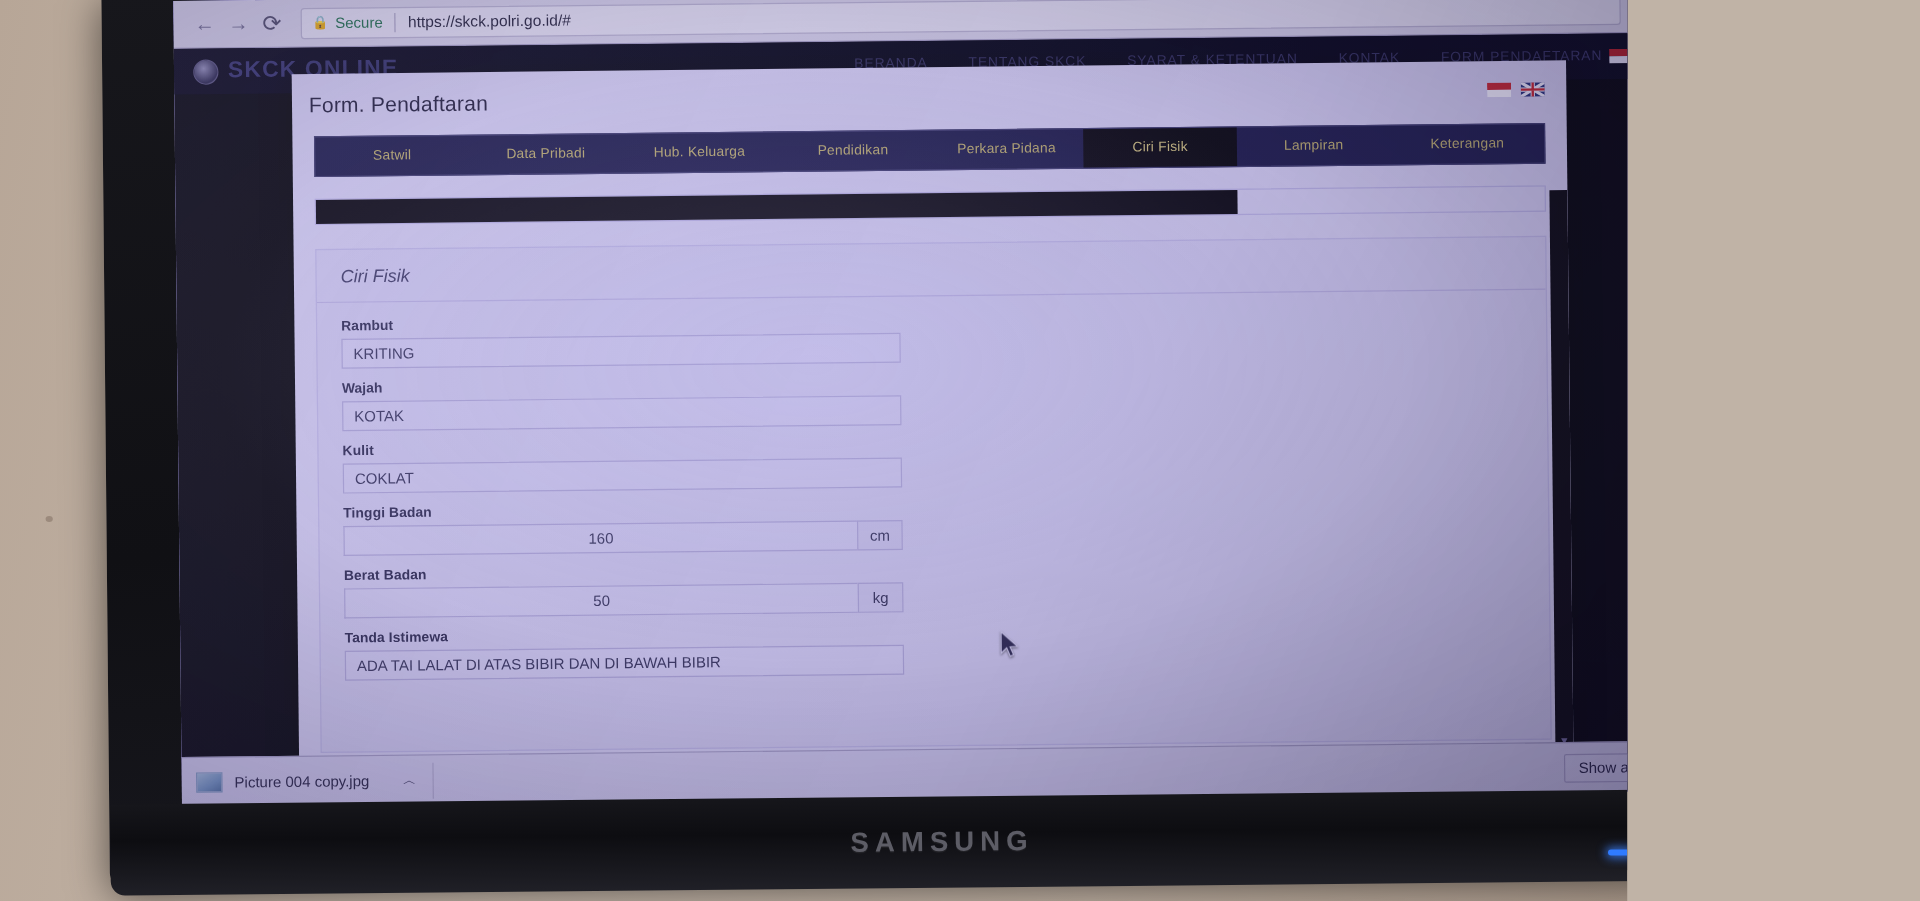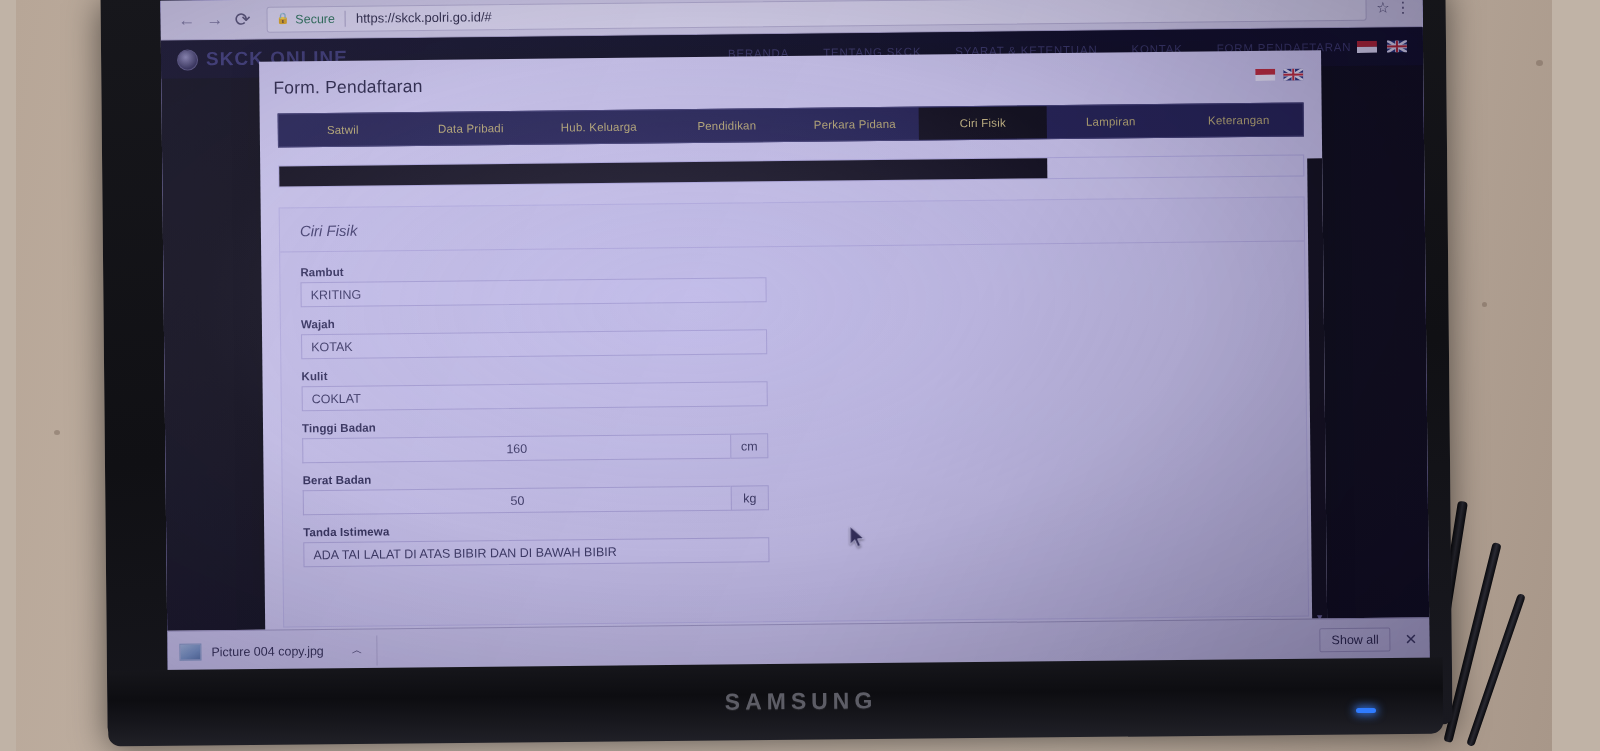--- a/index.html
+++ b/index.html
@@ -8,25 +8,24 @@
     width: 1600px;
     height: 751px;
     overflow: hidden;
     background: #c0b3a6;
     font-family: "Liberation Sans", sans-serif;
   }
 
   
   #scene {
     position: relative;
-    width: 1536px;
+    width: 1356px;
     height: 751px;
     background: linear-gradient(100deg, #b7a697 0%, #c6b8ab 35%, #bdaea0 70%, #a89789 100%);
     overflow: hidden;
-    margin-left: 16px;
   }
   .wall-speck {
     position: absolute;
     background: rgba(90,72,58,.32);
     border-radius: 50%;
     pointer-events: none;
   }
 
   
   #monitor {

